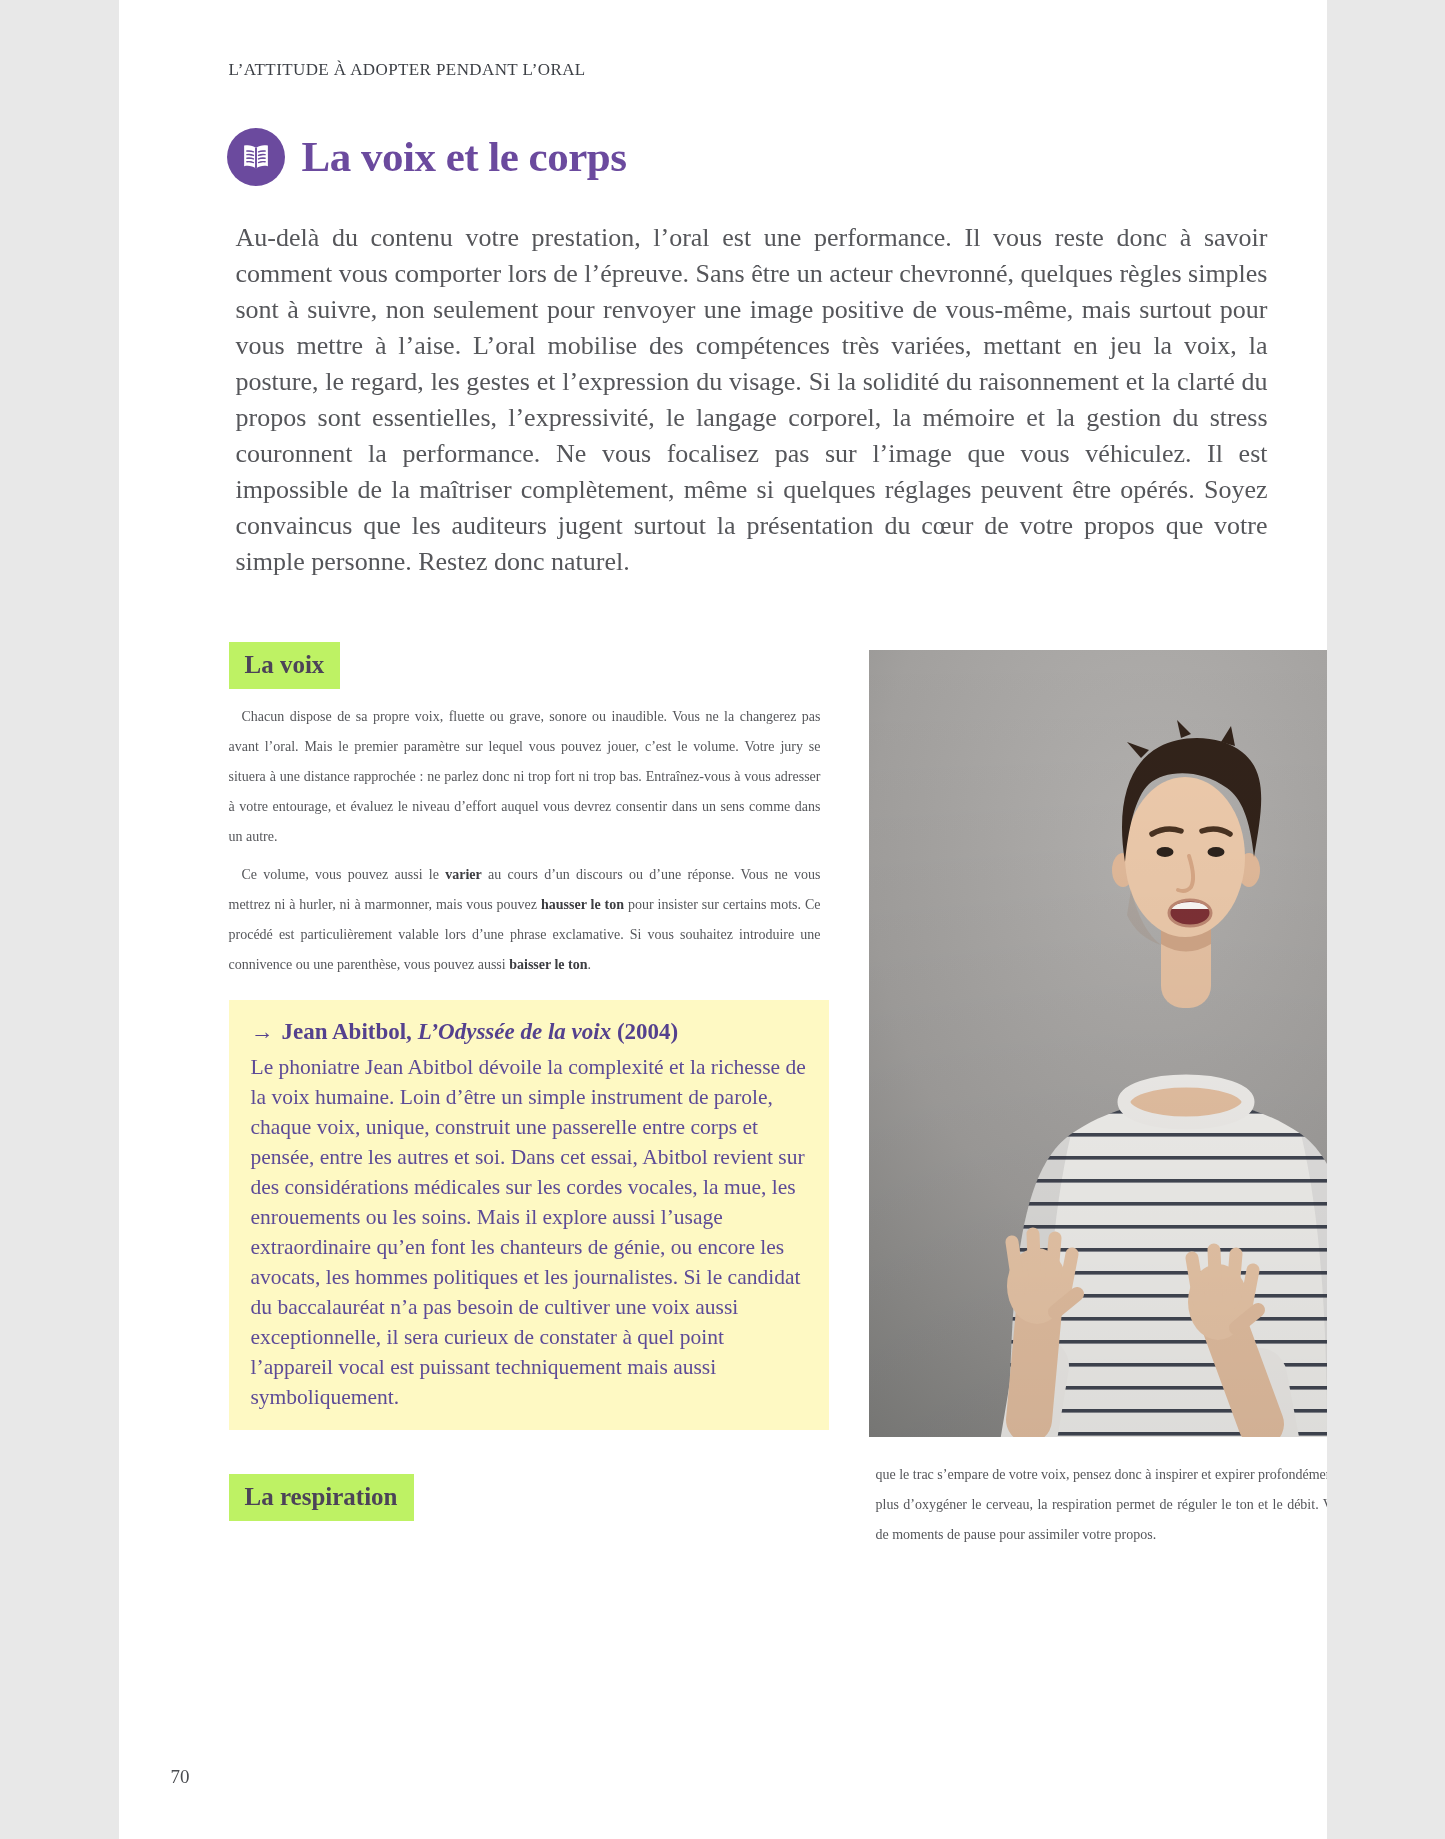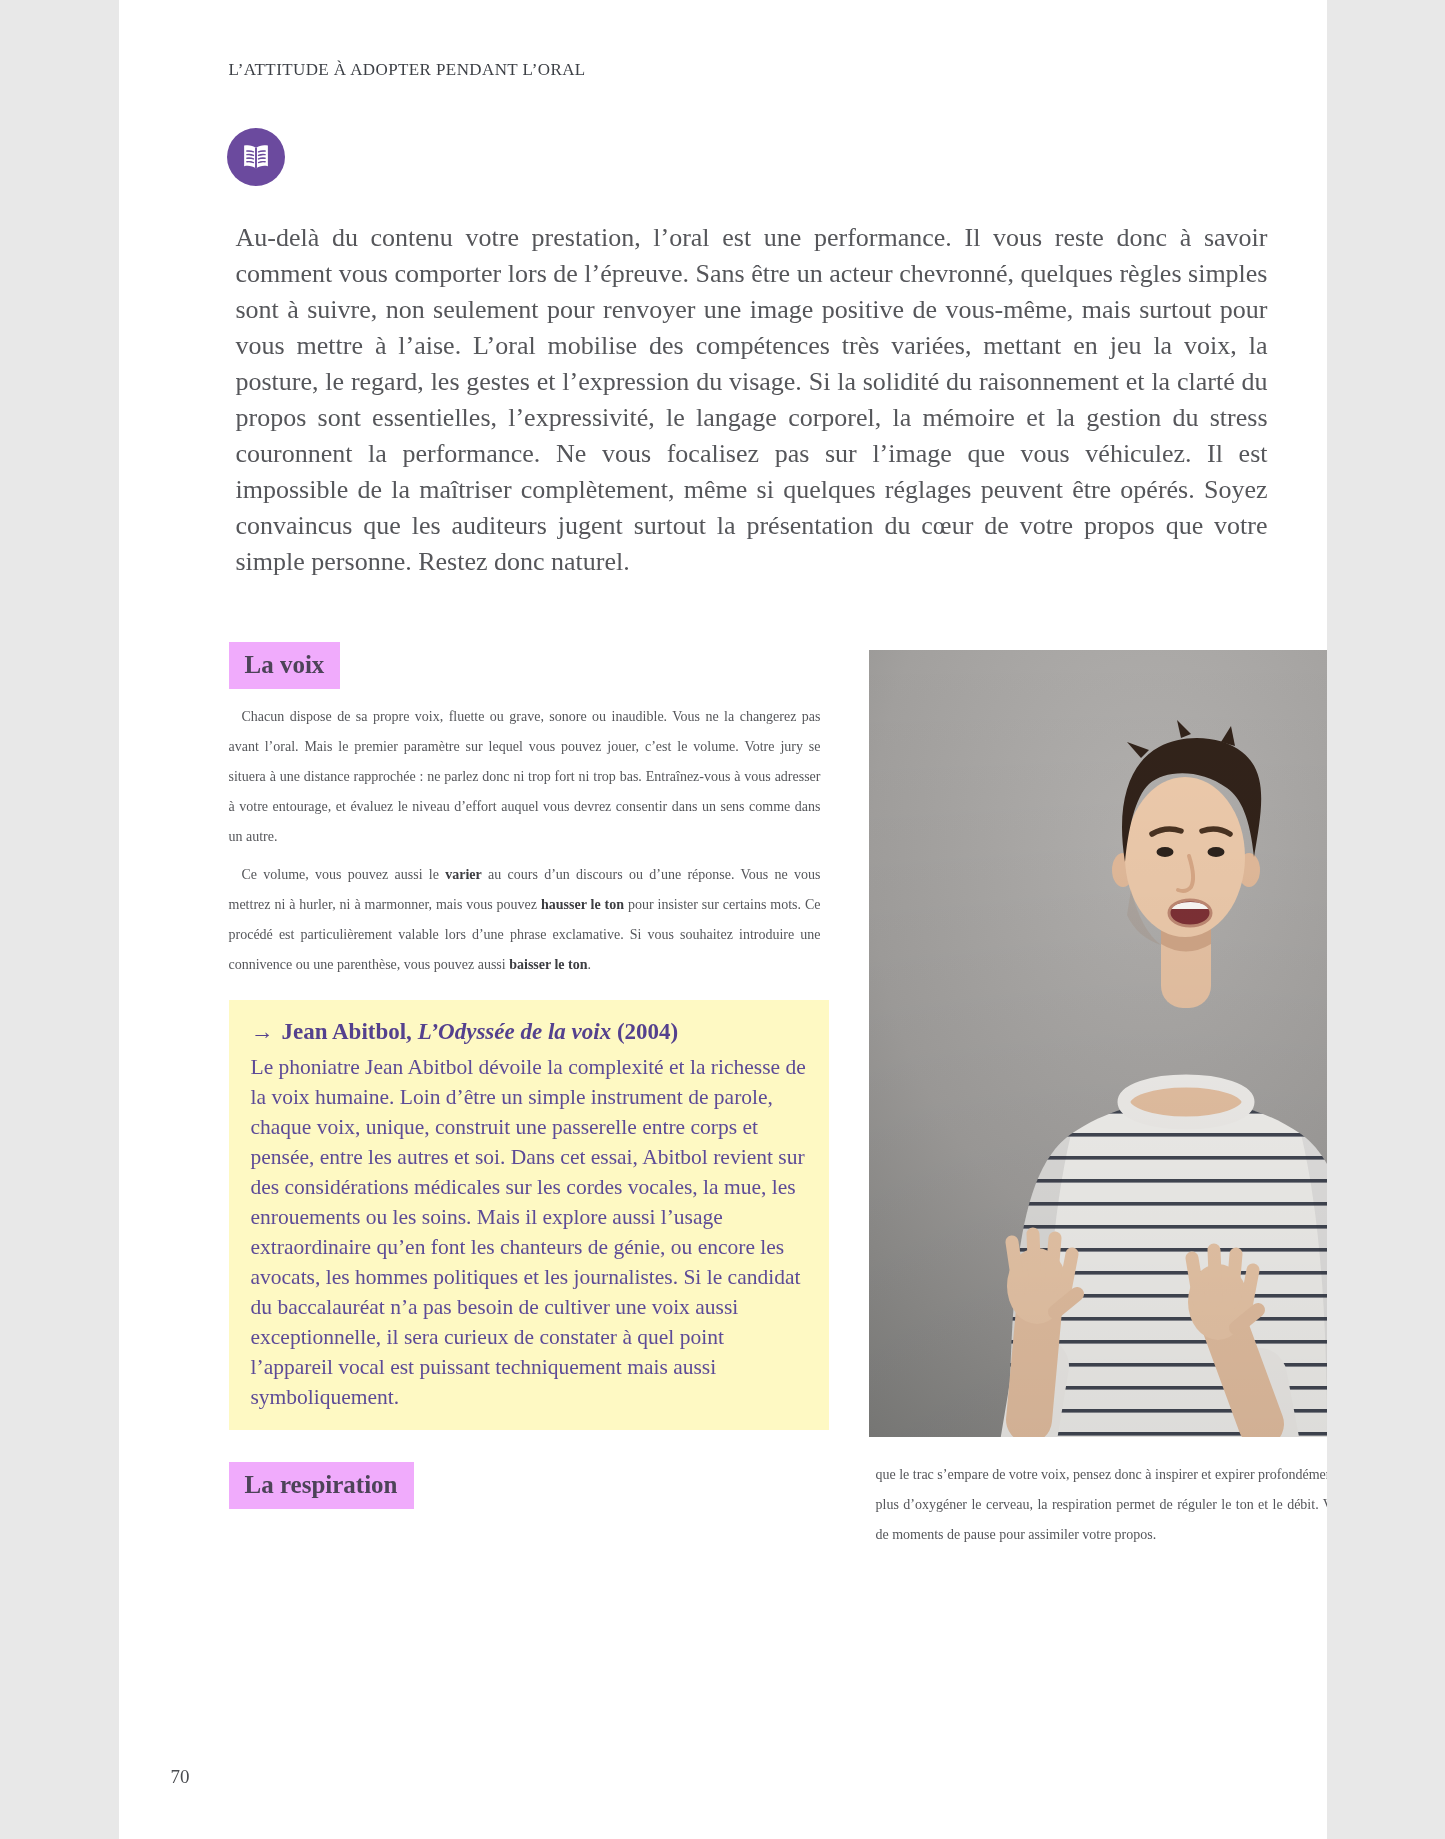--- a/index.html
+++ b/index.html
@@ -35,21 +35,21 @@
     font-size:26px;line-height:36px;text-align:justify;color:#55565a;
     hyphens:auto;margin:7px;
   }
   .left-col{
     position:absolute;left:110px;top:642px;width:592px;
   }
   .right-text{
     position:absolute;left:757px;top:1460px;width:556px;
   }
   .section-label{
-    display:inline-block;background:#f0abfc;color:#4c4358;
+    display:inline-block;background:#bef264;color:#4c4358;
     font-weight:700;font-size:25px;padding:8px 16px 9px;line-height:1.2;
   }
   .body-p{
     font-size:14px;line-height:30px;text-align:justify;
     color:#55565a;margin:0;hyphens:auto;
   }
   .body-p b{color:#3c3d41;}
   .indent{text-indent:13px;}
   .mt1{margin-top:13px;}
   .mt2{margin-top:8px;}
@@ -60,21 +60,21 @@
   }
   .book-box-title{
     font-size:23px;font-weight:700;line-height:32px;color:#54418e;
     margin:0 0 4px 0;
   }
   .book-box-title .arrow{margin-right:8px;}
   .book-box-title i{font-style:italic;}
   .book-box-body{
     font-size:21.5px;line-height:30px;margin:0;text-align:left;color:#5d4b97;
   }
-  .label-respiration{margin-top:32px;}
+  .label-respiration{margin-top:44px;}
   .photo-frame{
     position:absolute;left:750px;top:650px;width:563px;height:787px;
   }
   .photo-frame svg{display:block;width:563px;height:787px;}
   .page-number{
     position:absolute;left:52px;top:1766px;
     font-size:19px;color:#4a4c50;
   }
 </style>
 </head>
@@ -94,20 +94,21 @@
           <path d="M12.5 21c3-.4 5.8-.2 8.3 1"></path>
           <path d="M12.5 25.5c3-.4 5.8-.2 8.3 1"></path>
           <path d="M12.5 30c3-.4 5.8-.2 8.3 1"></path>
           <path d="M35.5 16.5c-3-.4-5.8-.2-8.3 1"></path>
           <path d="M35.5 21c-3-.4-5.8-.2-8.3 1"></path>
           <path d="M35.5 25.5c-3-.4-5.8-.2-8.3 1"></path>
           <path d="M35.5 30c-3-.4-5.8-.2-8.3 1"></path>
         </g>
       </svg>
     </div>
+    <div class="page-title">La voix et le corps</div>
   </div>
 
   <p class="intro">Au-delà du contenu votre prestation, l’oral est une performance. Il vous reste donc à savoir comment vous comporter lors de l’épreuve. Sans être un acteur chevronné, quelques règles simples sont à suivre, non seulement pour renvoyer une image positive de vous-même, mais surtout pour vous mettre à l’aise. L’oral mobilise des compétences très variées, mettant en jeu la voix, la posture, le regard, les gestes et l’expression du visage. Si la solidité du raisonnement et la clarté du propos sont essentielles, l’expressivité, le langage corporel, la mémoire et la gestion du stress couronnent la performance. Ne vous focalisez pas sur l’image que vous véhiculez. Il est impossible de la maîtriser complètement, même si quelques réglages peuvent être opérés. Soyez convaincus que les auditeurs jugent surtout la présentation du cœur de votre propos que votre simple personne. Restez donc naturel.</p>
 
   <div class="left-col">
     <div class="section-label">La voix</div>
 
     <p class="body-p indent mt1">Chacun dispose de sa propre voix, fluette ou grave, sonore ou inaudible. Vous ne la changerez pas avant l’oral. Mais le premier paramètre sur lequel vous pouvez jouer, c’est le volume. Votre jury se situera à une distance rapprochée : ne parlez donc ni trop fort ni trop bas. Entraînez-vous à vous adresser à votre entourage, et évaluez le niveau d’effort auquel vous devrez consentir dans un sens comme dans un autre.</p>
 
     <p class="body-p indent mt2"><span>Ce volume, vous pouvez aussi le </span><b>varier</b><span> au cours d’un discours ou d’une réponse. Vous ne vous mettrez ni à hurler, ni à marmonner, mais vous pouvez </span><b>hausser le ton</b><span> pour insister sur certains mots. Ce procédé est particulièrement valable lors d’une phrase exclamative. Si vous souhaitez introduire une connivence ou une parenthèse, vous pouvez aussi </span><b>baisser le ton</b><span>.</span></p>

